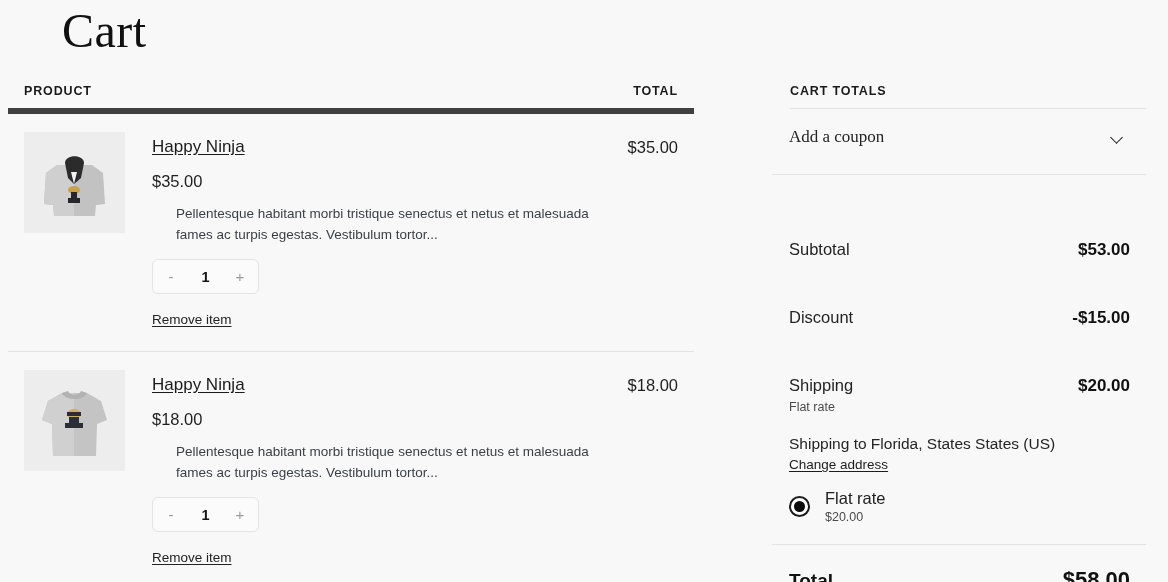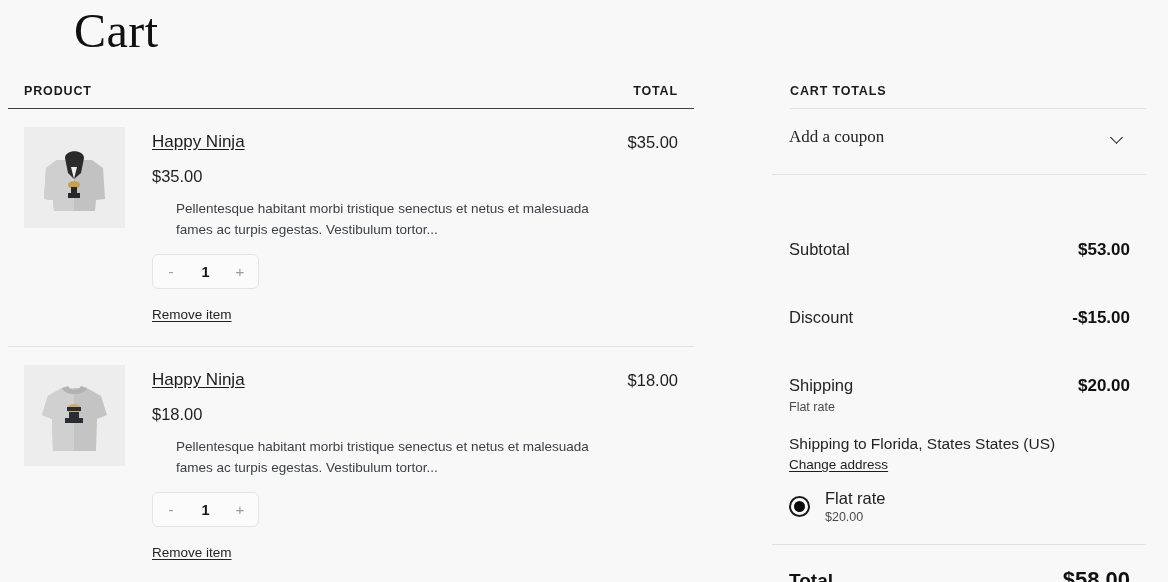--- a/index.html
+++ b/index.html
@@ -14,21 +14,21 @@
     font-family: "Liberation Sans", sans-serif;
     color: #1f1f1f;
     overflow: hidden;
     position: relative;
     -webkit-font-smoothing: antialiased;
   }
 
   
   .page-title {
     position: absolute;
-    left: 74px;
+    left: 62px;
     top: 2px;
     font-family: "Liberation Serif", serif;
     font-size: 48px;
     line-height: 58px;
     font-weight: 400;
     color: #111111;
     letter-spacing: 0.5px;
   }
 
   
@@ -53,21 +53,21 @@
     top: 0;
     width: 374px;
   }
 
   
   .col-head {
     display: flex;
     justify-content: space-between;
     align-items: flex-end;
     padding: 0 16px 10px 16px;
-    border-bottom: 1px solid #404040;
+    border-bottom: 6px solid #404040;
   }
   .col-head-label {
     font-size: 12.5px;
     font-weight: 700;
     letter-spacing: 0.85px;
     color: #1a1a1a;
     text-transform: uppercase;
   }
 
   .totals-head {

